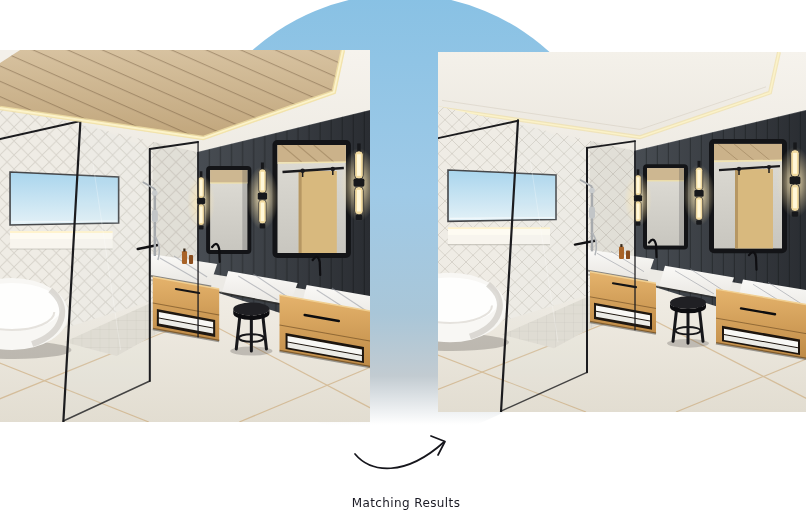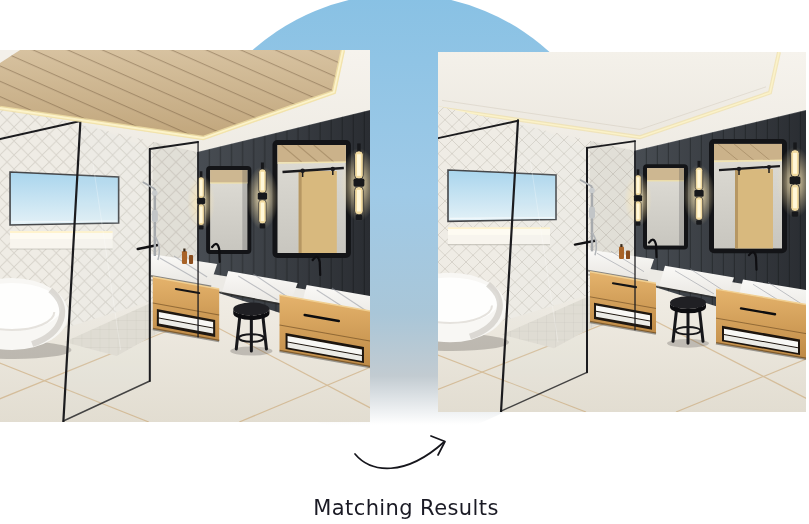--- a/index.html
+++ b/index.html
@@ -8,21 +8,21 @@
   .circle{position:absolute;left:178px;top:-6px;width:444px;height:444px;border-radius:50%;z-index:0;
           background:linear-gradient(180deg, var(--c-top,#88C1E4) 0%, #9FCAE7 45%,
                      var(--c-mid,#A9C6D8) 72%, var(--c-low,#C2CBD1) 86%, rgba(196,204,210,0) 97%);}
   .photo{position:absolute;overflow:hidden;background:#EDE9E1;z-index:1;}
   .photo svg{display:block;width:100%;height:100%;}
   .photo-left{left:0;top:50px;width:370px;height:372px;}
   .photo-right{left:438px;top:52px;width:368px;height:360px;}
   .defs-svg{position:absolute;width:0;height:0;overflow:hidden;}
   .arrow{position:absolute;left:345px;top:428px;width:115px;height:52px;z-index:2;color:var(--arrow,#16161C);}
   .caption{position:absolute;left:298px;top:496px;width:216px;z-index:2;text-align:center;
-           font-size:21px;letter-spacing:0.4px;color:var(--caption,#1A1A24);}
+           font-size:12px;letter-spacing:0.4px;color:var(--caption,#1A1A24);}
 </style>
 </head>
 <body>
 
 <div class="stage">
 
   <div class="circle"></div>
 
   <svg class="defs-svg" aria-hidden="true">
     <defs>

